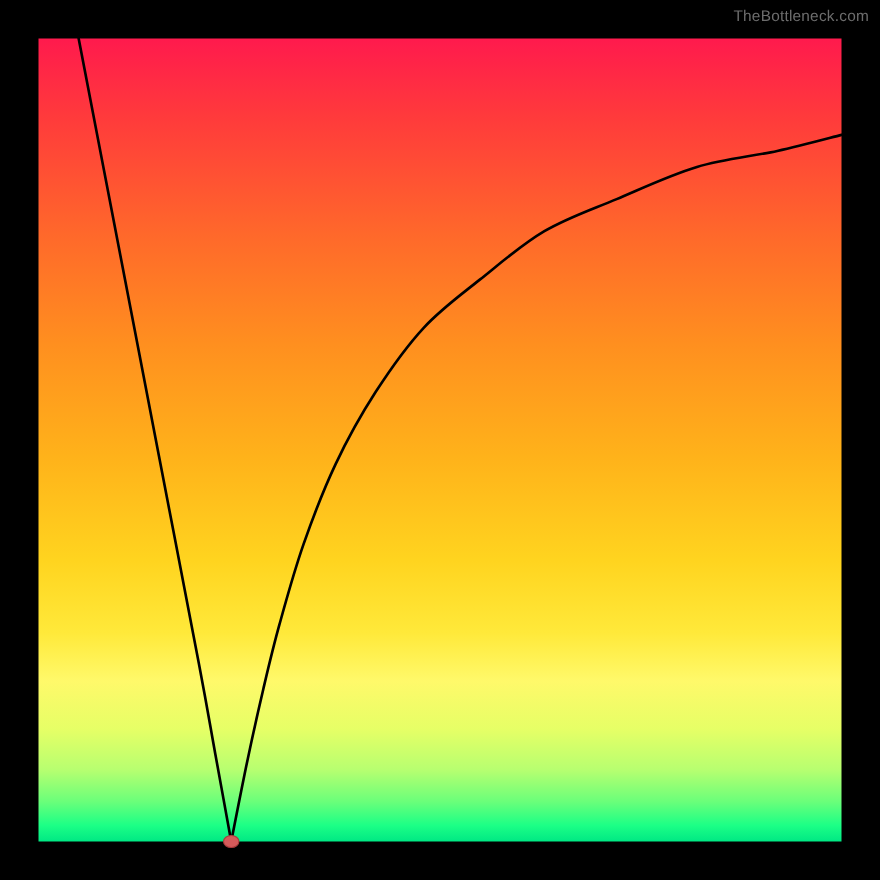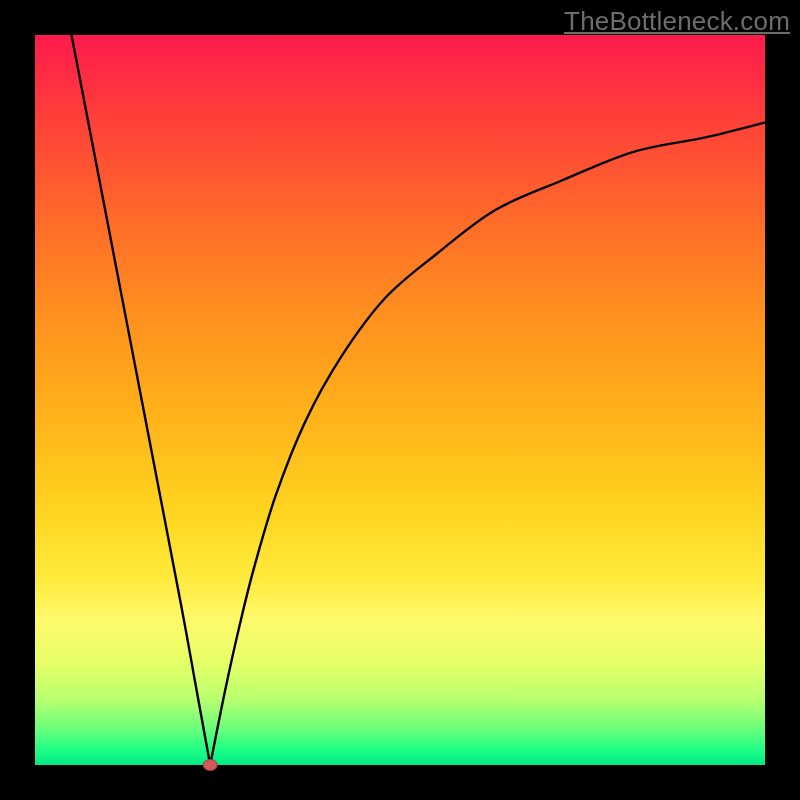--- a/index.html
+++ b/index.html
@@ -38,25 +38,24 @@
       #6bff7a 95%,
       #1cff86 98%,
       #00e884 100%
     );
   }
   .watermark {
     position: absolute;
     top: 6px;
     right: 10px;
     color: #6d6d6d;
-    font-size: 26px;
+    font-size: 14px;
     font-weight: 500;
     letter-spacing: 0.2px;
     user-select: none;
-    text-decoration: underline;
   }
   svg.curve {
     position: absolute;
     left: 35px;
     top: 35px;
     width: 730px;
     height: 730px;
     overflow: visible;
   }
 </style>

